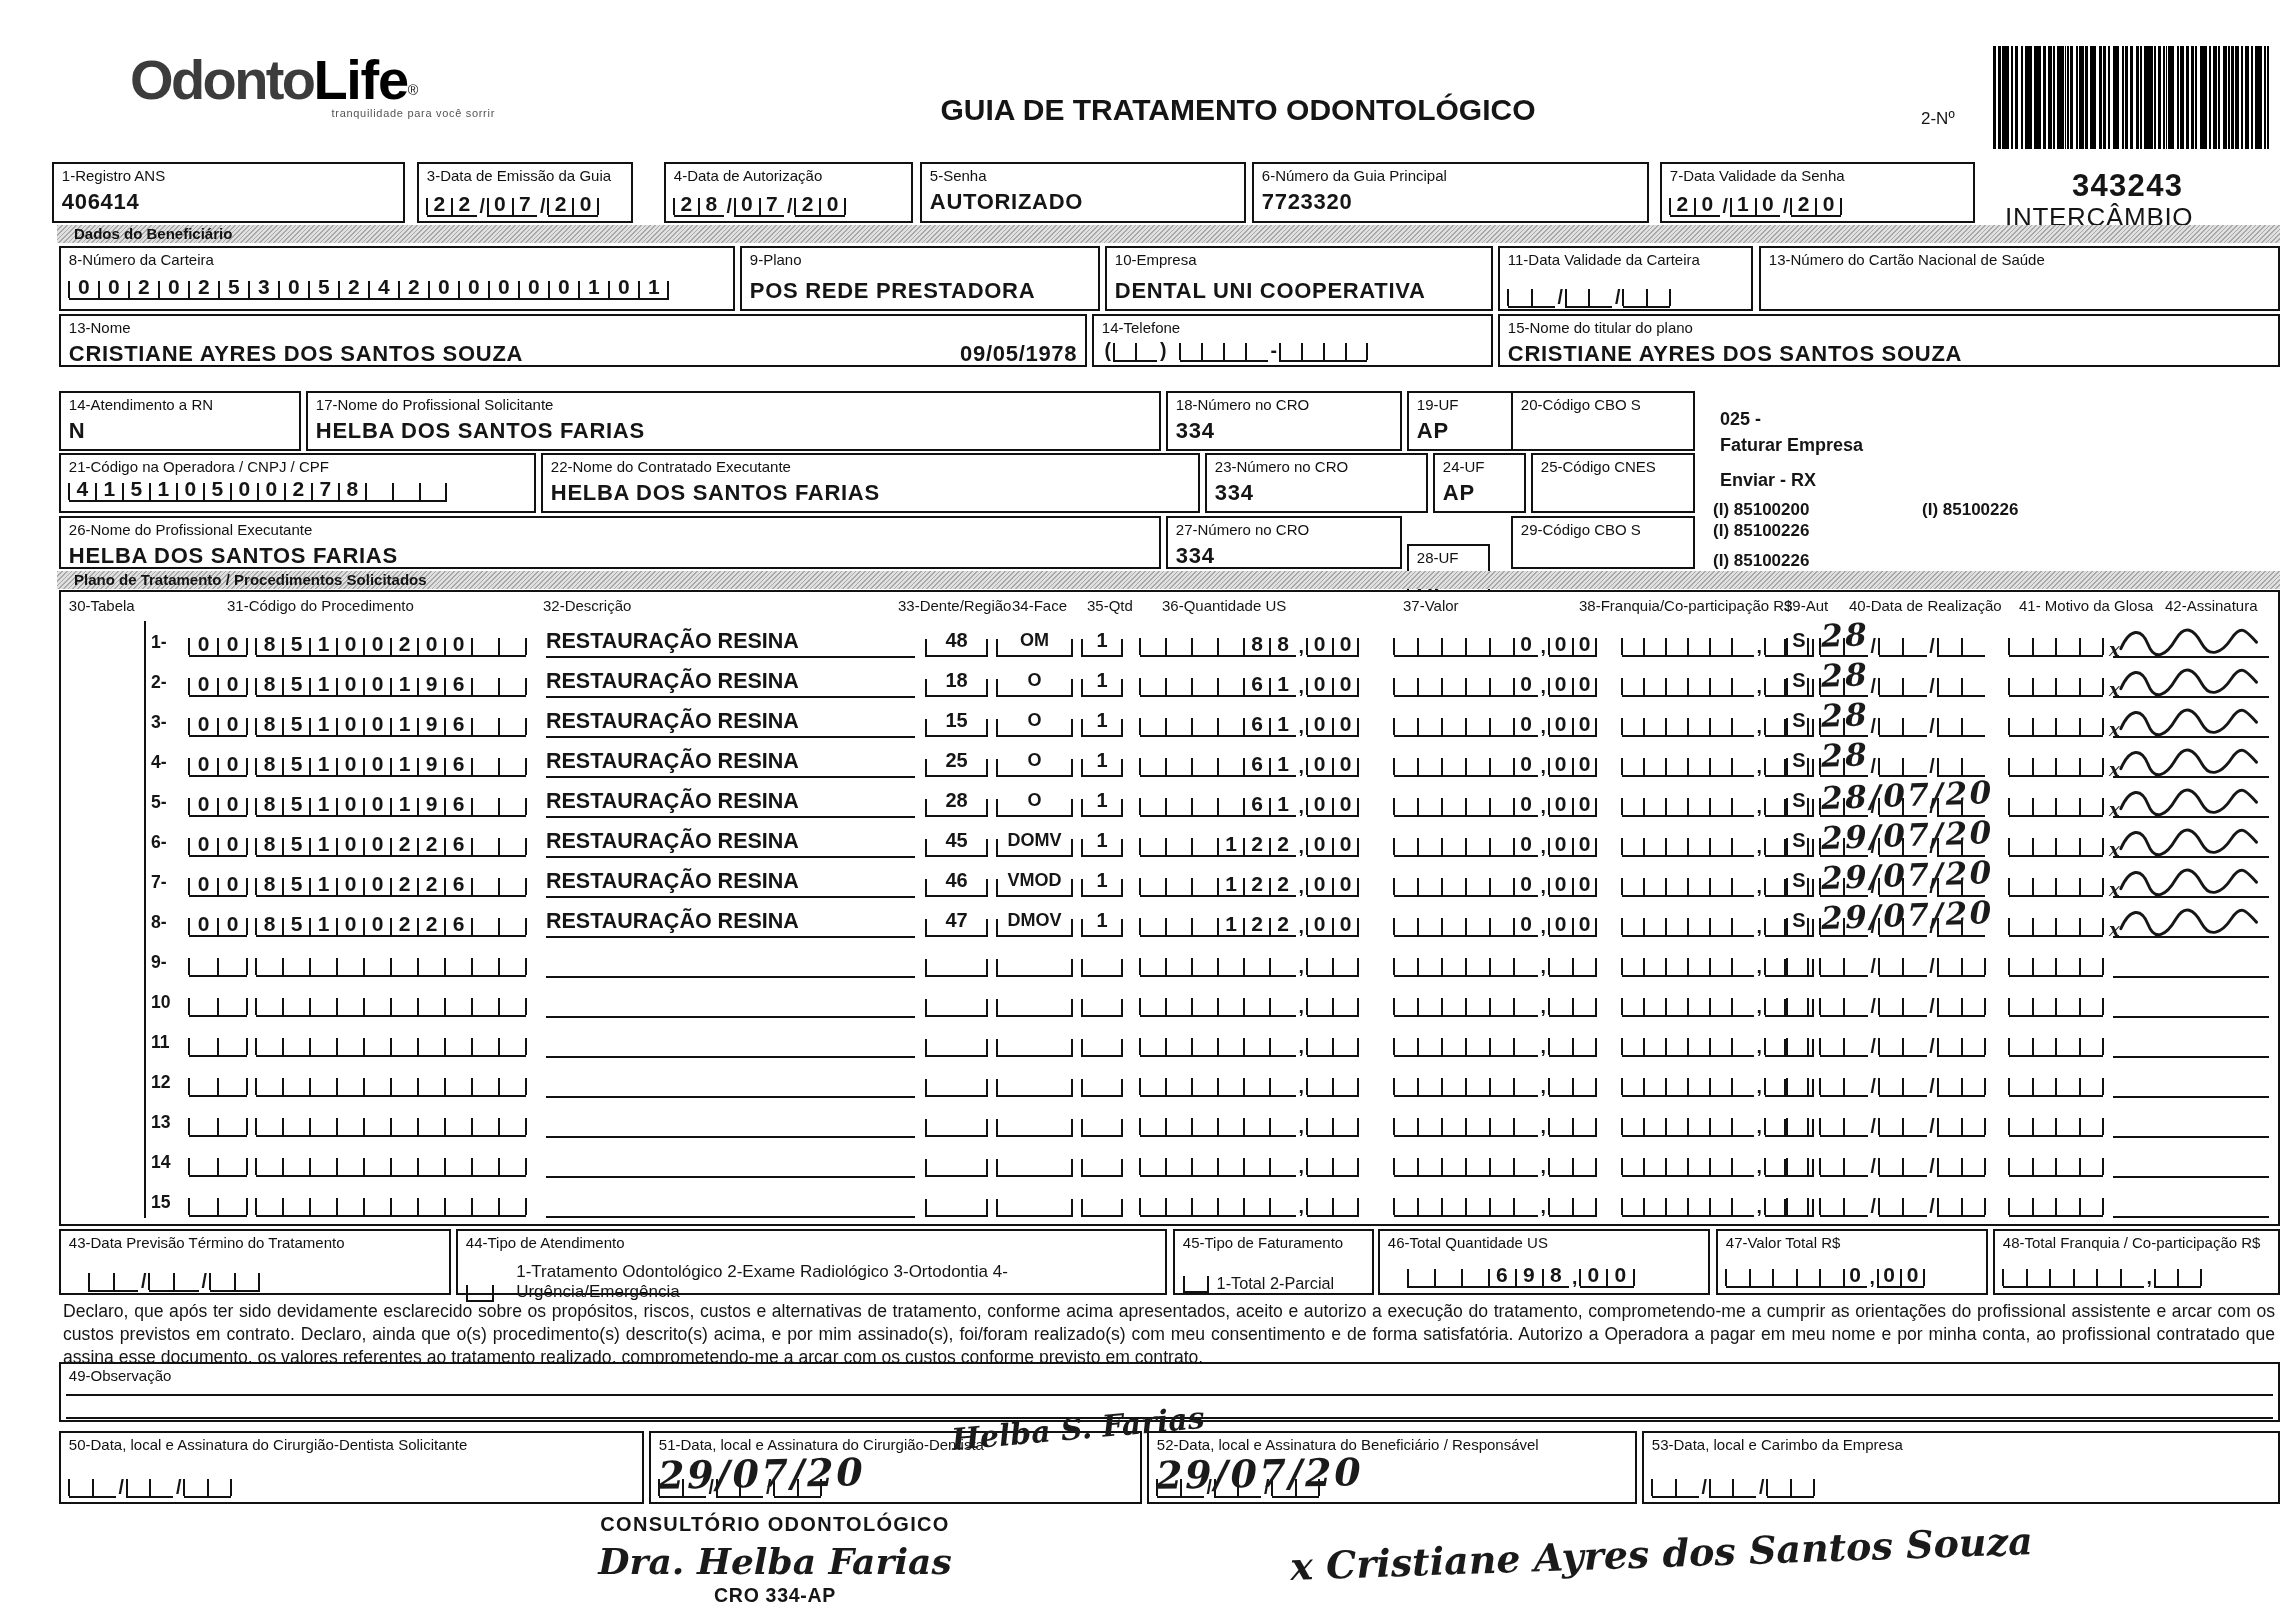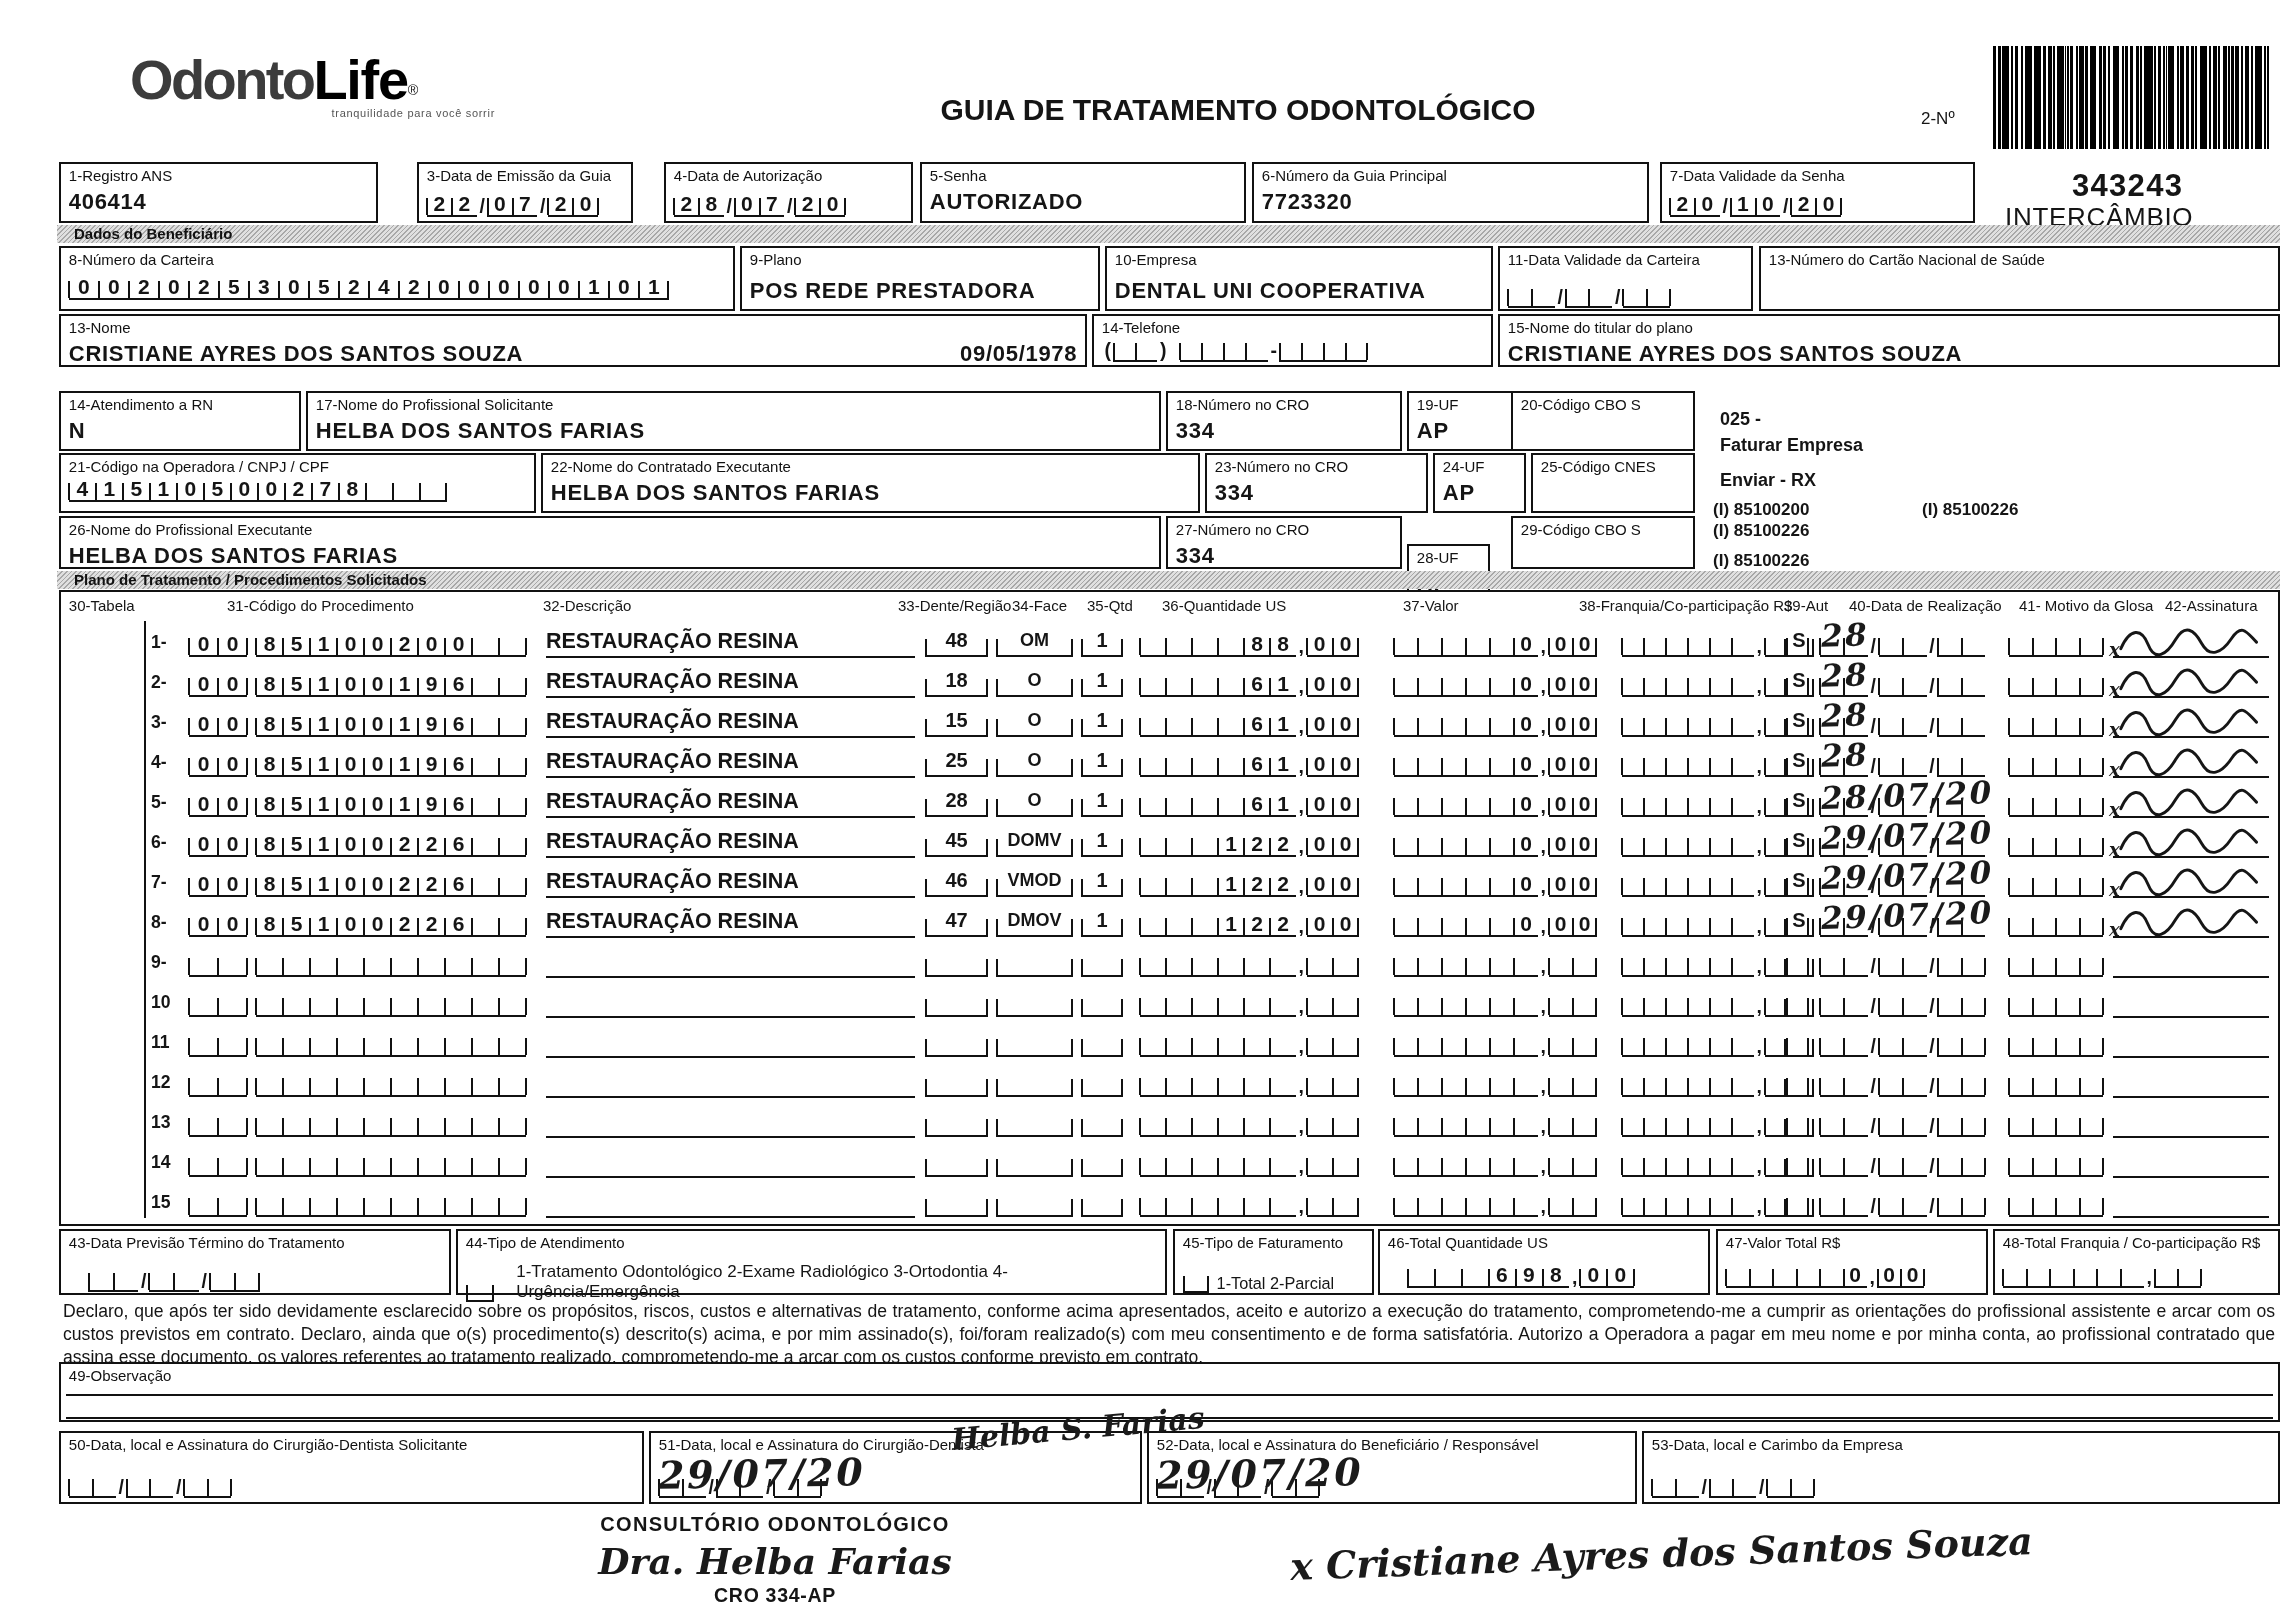--- a/index.html
+++ b/index.html
@@ -89,21 +89,21 @@
   <div id="logo">
     <div><span class="lg1">Odonto</span><span class="lg2">Life</span><span class="lgr">®</span></div>
     <div class="tag">tranquilidade para você sorrir</div>
   </div>
   <div id="title">GUIA DE TRATAMENTO ODONTOLÓGICO</div>
   <div class="small-lbl" style="left:1921px;top:109px">2-Nº</div>
   <div id="barcode"></div>
   <div id="bc-num">343243</div>
   <div id="bc-cap">INTERCÂMBIO</div>
 
-  <div class="fbox" style="left:59px;top:162px;width:319px;height:61px">
+  <div class="fbox" style="left:52px;top:162px;width:353px;height:61px">
     <div class="flabel">1-Registro ANS</div>
     <div class="fvalue">406414</div>
   </div>
   <div class="fbox" style="left:417px;top:162px;width:216px;height:61px">
     <div class="flabel">3-Data de Emissão da Guia</div>
     <div class="comb" style="margin-top:3.9px;--cw:25px">
         <span class="cc">2</span>
         <span class="cc">2</span>
         <span class="cl">/</span>
         <span class="cc">0</span>

